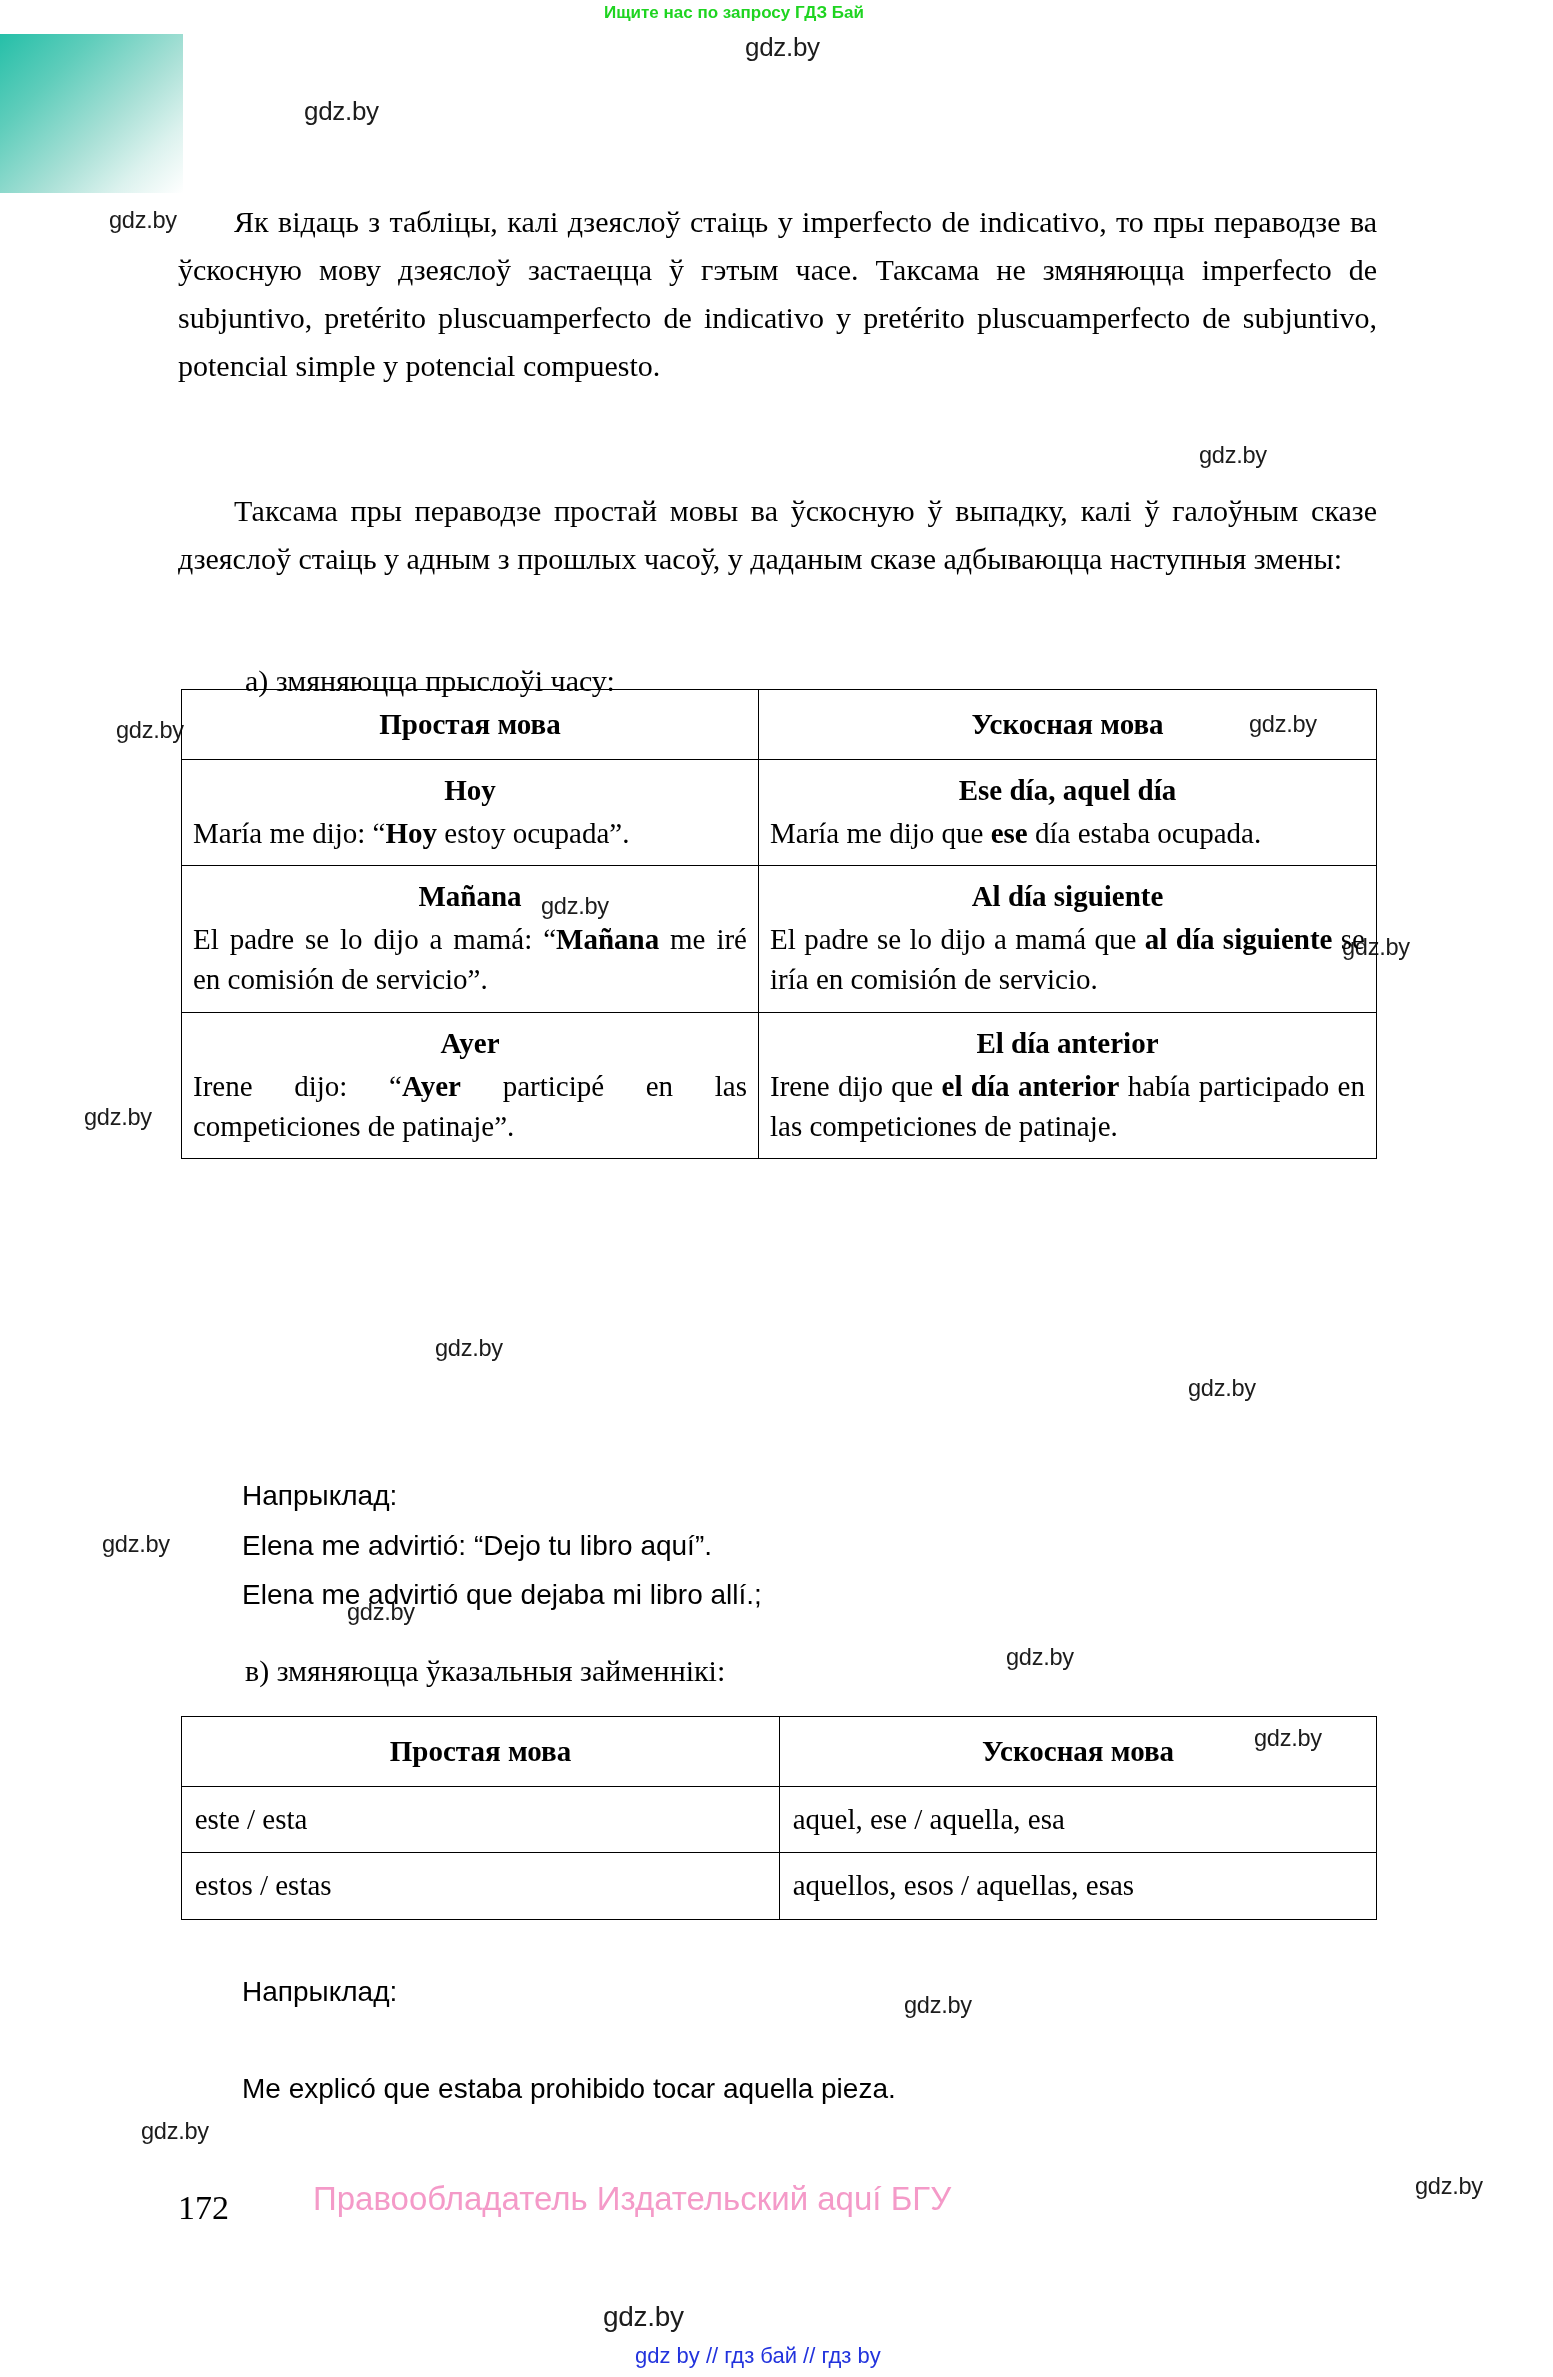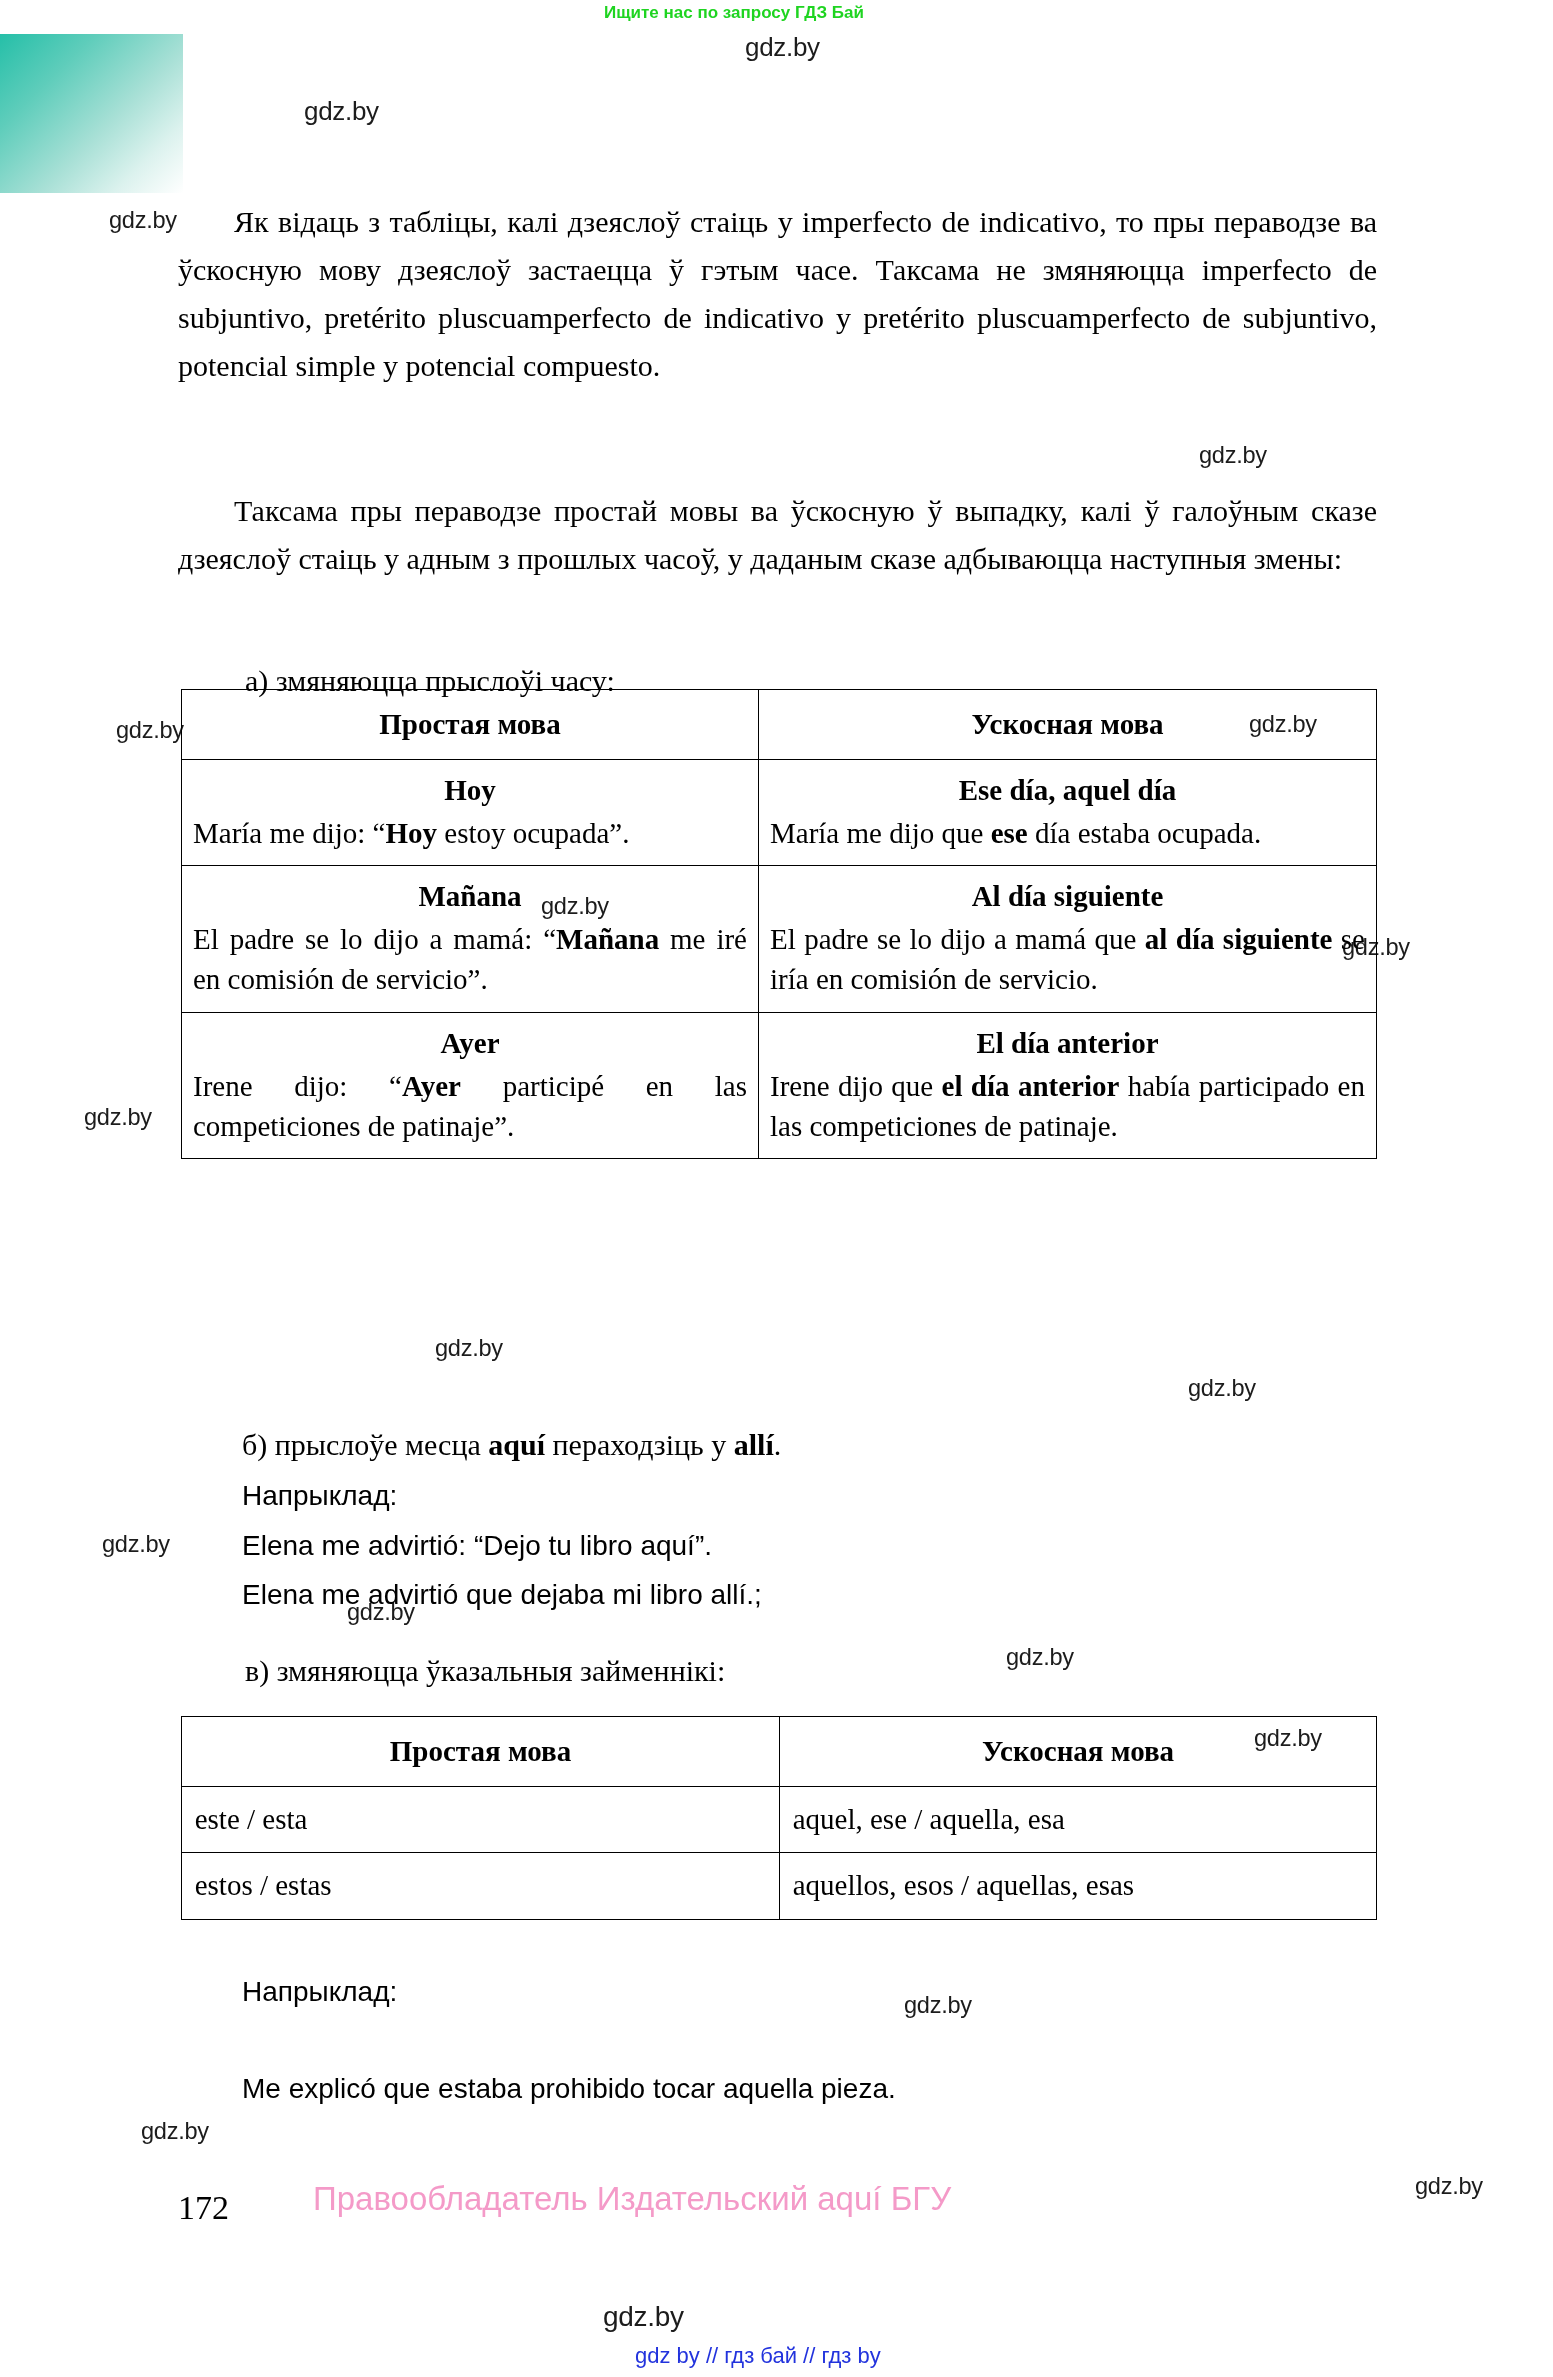--- a/index.html
+++ b/index.html
@@ -221,23 +221,20 @@
             <span class="cell-body"><span>Irene dijo: “</span><b>Ayer</b><span> participé en las competiciones de patinaje”.</span></span>
           </td>
           <td>
             <span class="cell-title">El día anterior</span>
             <span class="cell-body"><span>Irene dijo que </span><b>el día anterior</b><span> había participado en las competiciones de patinaje.</span></span>
           </td>
         </tr>
       </tbody>
   </table>
 
-  <div class="line-serif" style="left:242px; top:1424px;">
-    <span>б) прыслоўе месца </span><b>aquí</b><span> пераходзіць у </span><b>allí</b><span>.</span>
-  </div>
 
   <div class="line-sans" style="left:242px; top:1476px;">Напрыклад:</div>
   <div class="line-sans" style="left:242px; top:1526px;">Elena me advirtió: “Dejo tu libro aquí”.</div>
   <div class="line-sans" style="left:242px; top:1575px;">Elena me advirtió que dejaba mi libro allí.;</div>
 
   <div class="line-serif" style="left:245px; top:1650px;">в) змяняюцца ўказальныя займеннікі:</div>
 
   <table class="tbl tbl2" id="table-demonstratives" style="left:181px; top:1716px; width:1195px;">
     <colgroup>
         <col style="width:598px">

